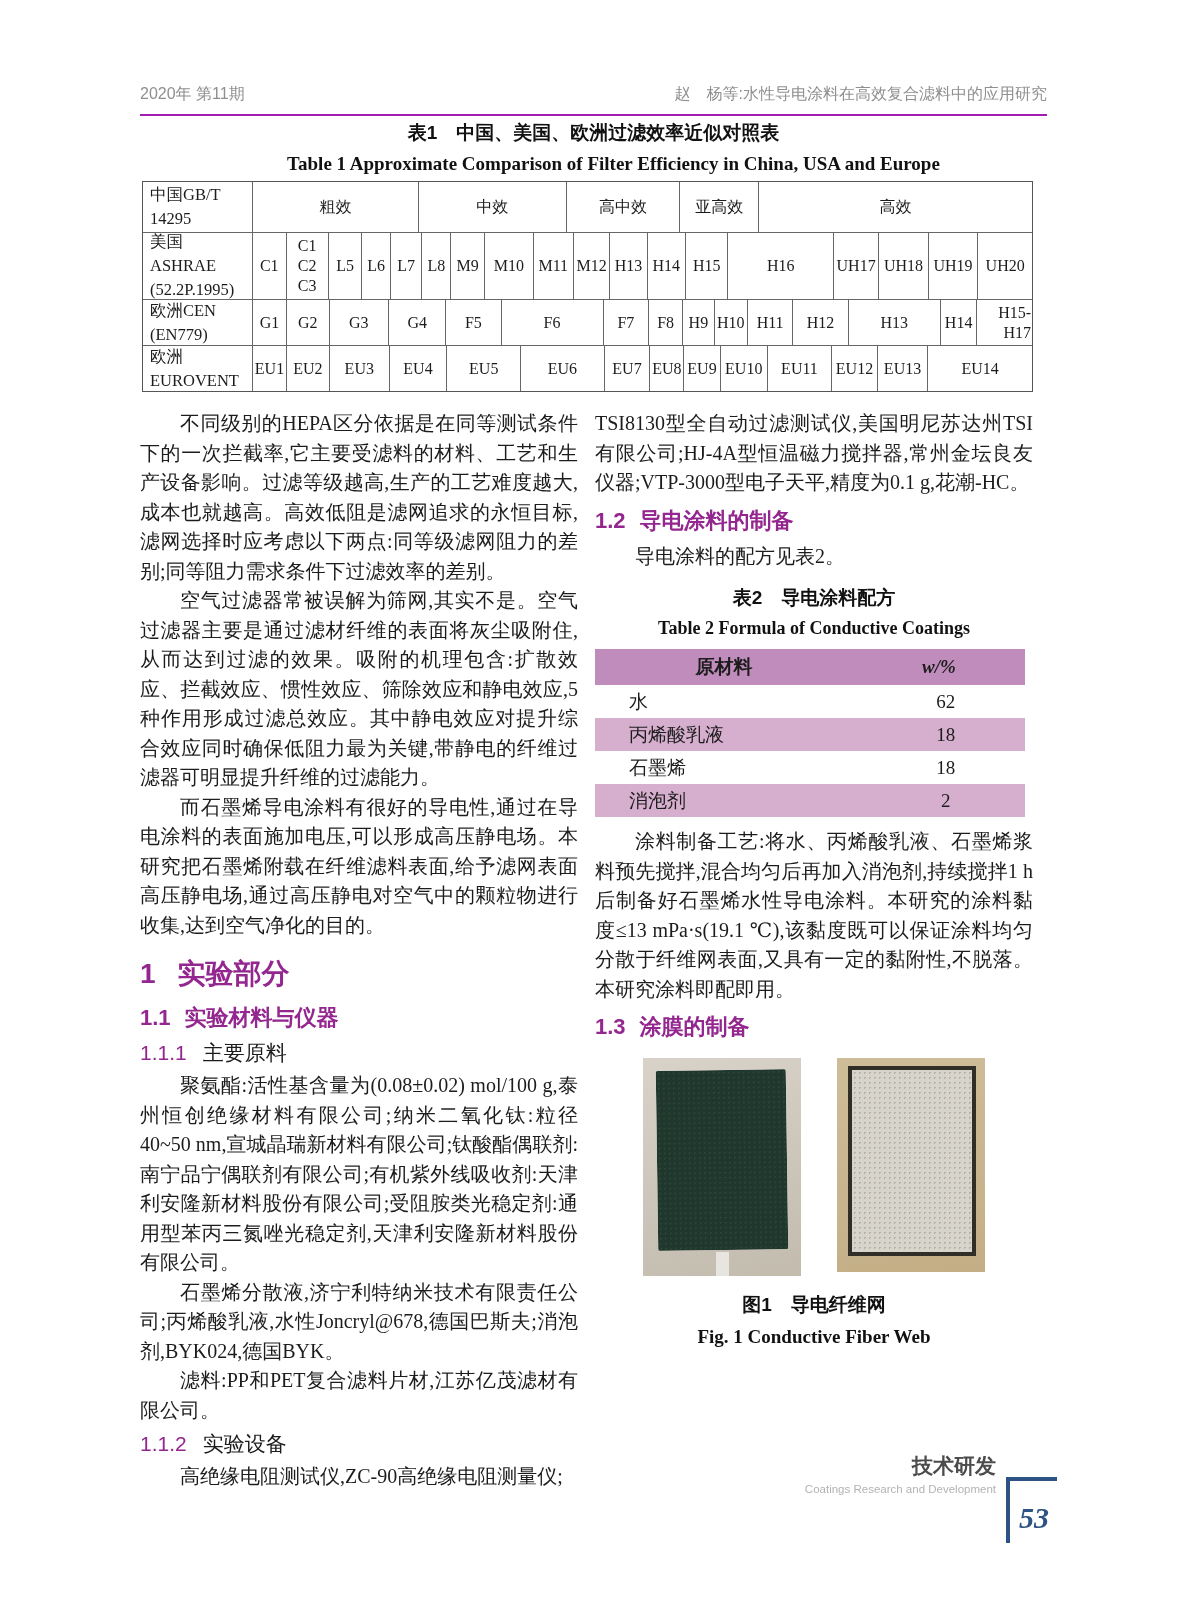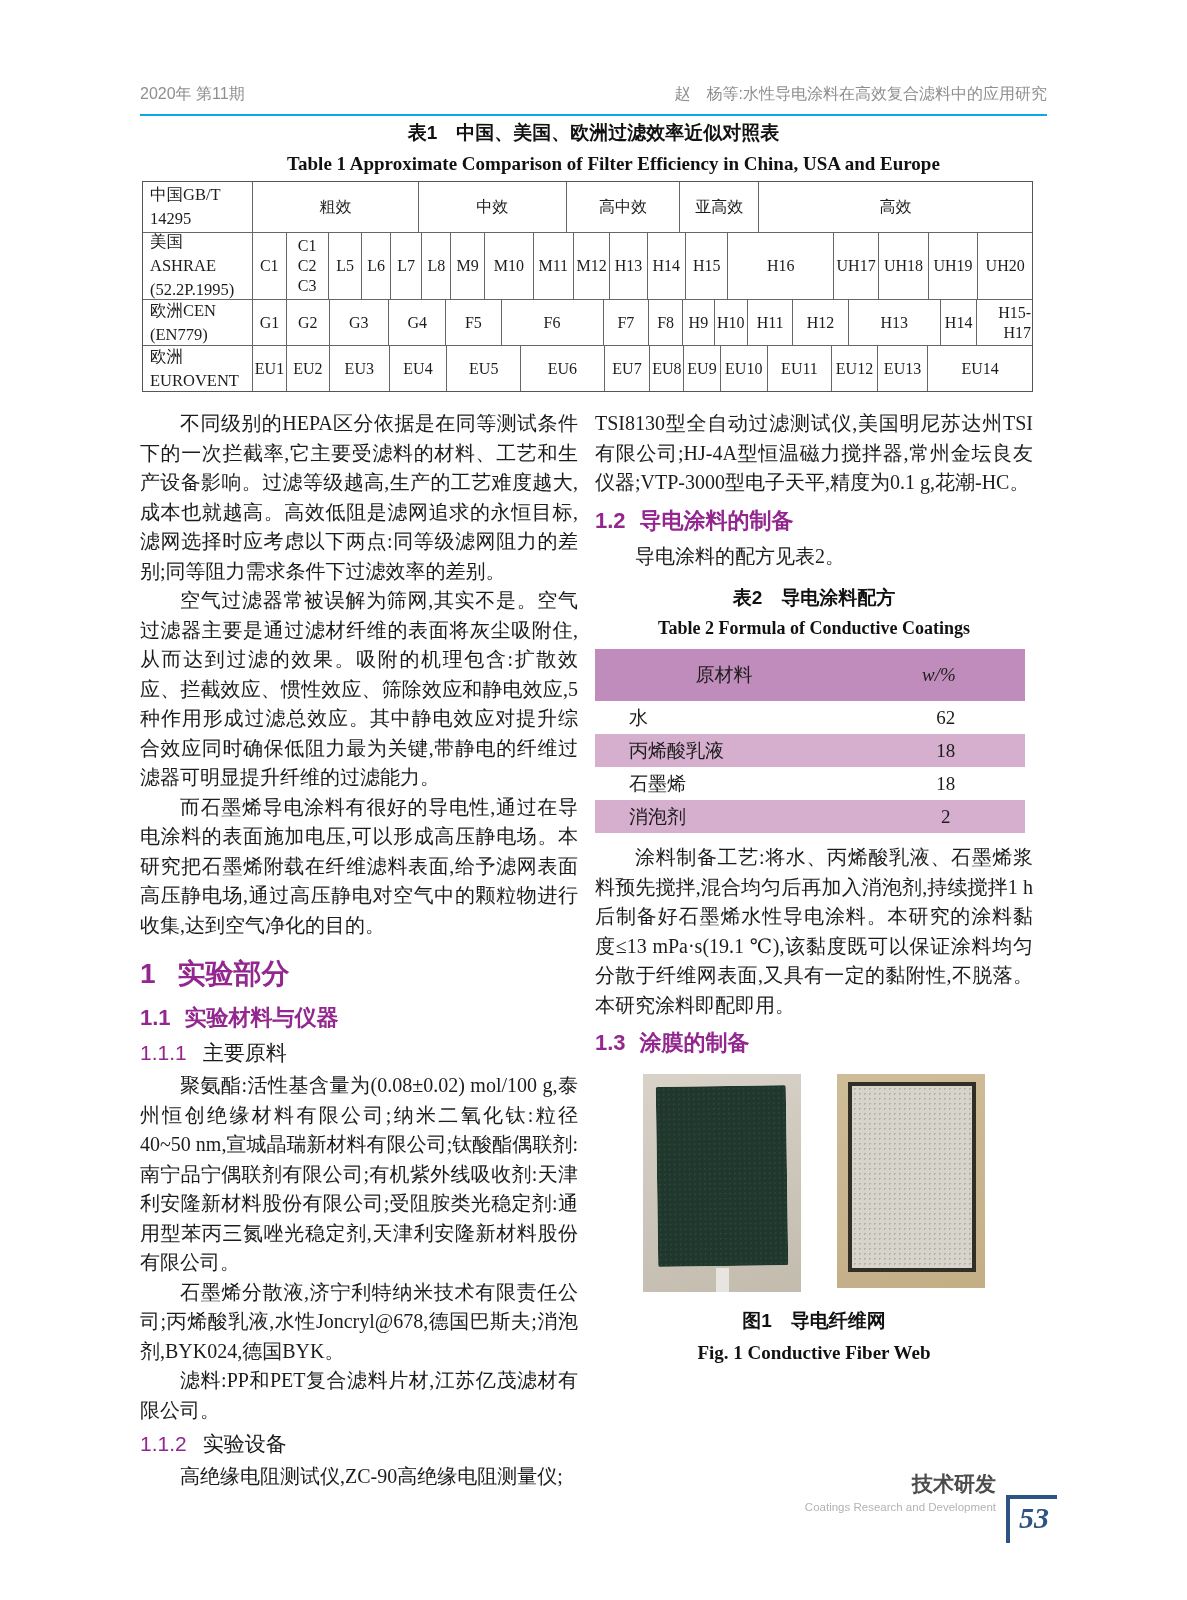--- a/index.html
+++ b/index.html
@@ -1,21 +1,21 @@
 <!DOCTYPE html>
 <html><head>
 <meta charset="utf-8">
 <style>
   html,body{margin:0;padding:0;background:#e8e8e8;}
   .page{position:relative;width:1187px;height:1600px;margin:0 auto;background:#ffffff;overflow:hidden;
         font-family:"Liberation Serif","DejaVu Serif",serif;color:#1c1c1c;}
 
   
   .pg-header{position:absolute;top:84px;left:140px;width:907px;display:flex;justify-content:space-between;
-             align-items:flex-end;padding-bottom:9px;border-bottom:2px solid #0ea5e9;
+             align-items:flex-end;padding-bottom:9px;border-bottom:2px solid #a21caf;
              font-family:"Liberation Sans","DejaVu Sans",sans-serif;font-size:16px;color:#8f8f8f;}
 
   
   .t1-titles{position:absolute;top:120px;left:0;width:100%;text-align:center;}
   .t1-title-zh{font-family:"Liberation Sans","DejaVu Sans",sans-serif;font-weight:bold;font-size:19px;color:#111;}
   .t1-title-en{margin-top:7px;font-weight:bold;font-size:19px;color:#111;padding-left:40px;}
 
   
   .t1{position:absolute;top:181px;left:142px;width:889px;border:1.5px solid #555;}
   .t1-row{display:flex;border-bottom:1px solid #666;}
@@ -43,21 +43,21 @@
   .h3{margin:5px 0 4px;font-family:"Liberation Sans","DejaVu Sans",sans-serif;font-size:21px;color:#1c1c1c;}
   .h3 .hnum{color:var(--accent);margin-right:16px;margin-top:41px;}
 
   
   .t2-wrap{margin:14px 0 10px;}
   .t2-title-zh{text-align:center;font-family:"Liberation Sans","DejaVu Sans",sans-serif;
                font-weight:bold;font-size:19px;color:#111;}
   .t2-title-en{text-align:center;font-weight:bold;font-size:18px;margin:7px 0 10px;color:#111;}
   .t2{width:430px;}
   .t2-row{display:flex;height:33px;}
-  .t2-row.head{height:52px;background:var(--table2_header);}
+  .t2-row.head{height:36px;background:var(--table2_header);font-weight:bold;}
   .t2-row.alt{background:var(--table2_alt);}
   .t2-c1{flex:60 1 0%;display:flex;align-items:center;font-size:19px;padding-left:34px;box-sizing:border-box;}
   .t2-row.head .t2-c1{justify-content:center;padding-left:0;}
   .t2-c2{flex:40 1 0%;display:flex;align-items:center;justify-content:center;font-size:19px;}
   .ital{font-style:italic;}
 
   
   .figure{margin-top:16px;}
   .photos{display:flex;justify-content:center;gap:36px;}
   .photo{position:relative;}
@@ -73,21 +73,21 @@
   .fig-cap-zh{margin-top:16px;text-align:center;font-family:"Liberation Sans","DejaVu Sans",sans-serif;
               font-weight:bold;font-size:19px;color:#111;}
   .fig-cap-en{margin-top:8px;text-align:center;font-weight:bold;font-size:19px;color:#111;}
 
   
   .footer{position:absolute;right:130px;bottom:57px;display:flex;align-items:flex-start;}
   .footer-labels{text-align:right;margin-top:6px;}
   .f-zh{font-family:"Liberation Sans","DejaVu Sans",sans-serif;font-weight:bold;font-size:21px;color:#4c4c4c;}
   .f-en{font-family:"Liberation Sans","DejaVu Sans",sans-serif;font-size:11.5px;color:#b3b3b3;margin-top:3px;}
   .f-page{margin-left:10px;border-top:4px solid var(--footer_blue);border-left:4px solid var(--footer_blue);
-          padding:2px 6px 8px 9px;min-width:32px;
+          padding:20px 6px 8px 9px;min-width:32px;
           font-style:italic;font-weight:bold;font-size:30px;color:var(--footer_blue);margin-top:31px;}
 </style>
 </head>
 <body style="--accent: #93278F; --table2_header: #C08CBB; --table2_alt: #D6AECE; --footer_blue: #2D5384;">
 
 <div class="page">
 
   <div class="pg-header">
     <span>2020年 第11期</span>
     <span>赵　杨等:水性导电涂料在高效复合滤料中的应用研究</span>

